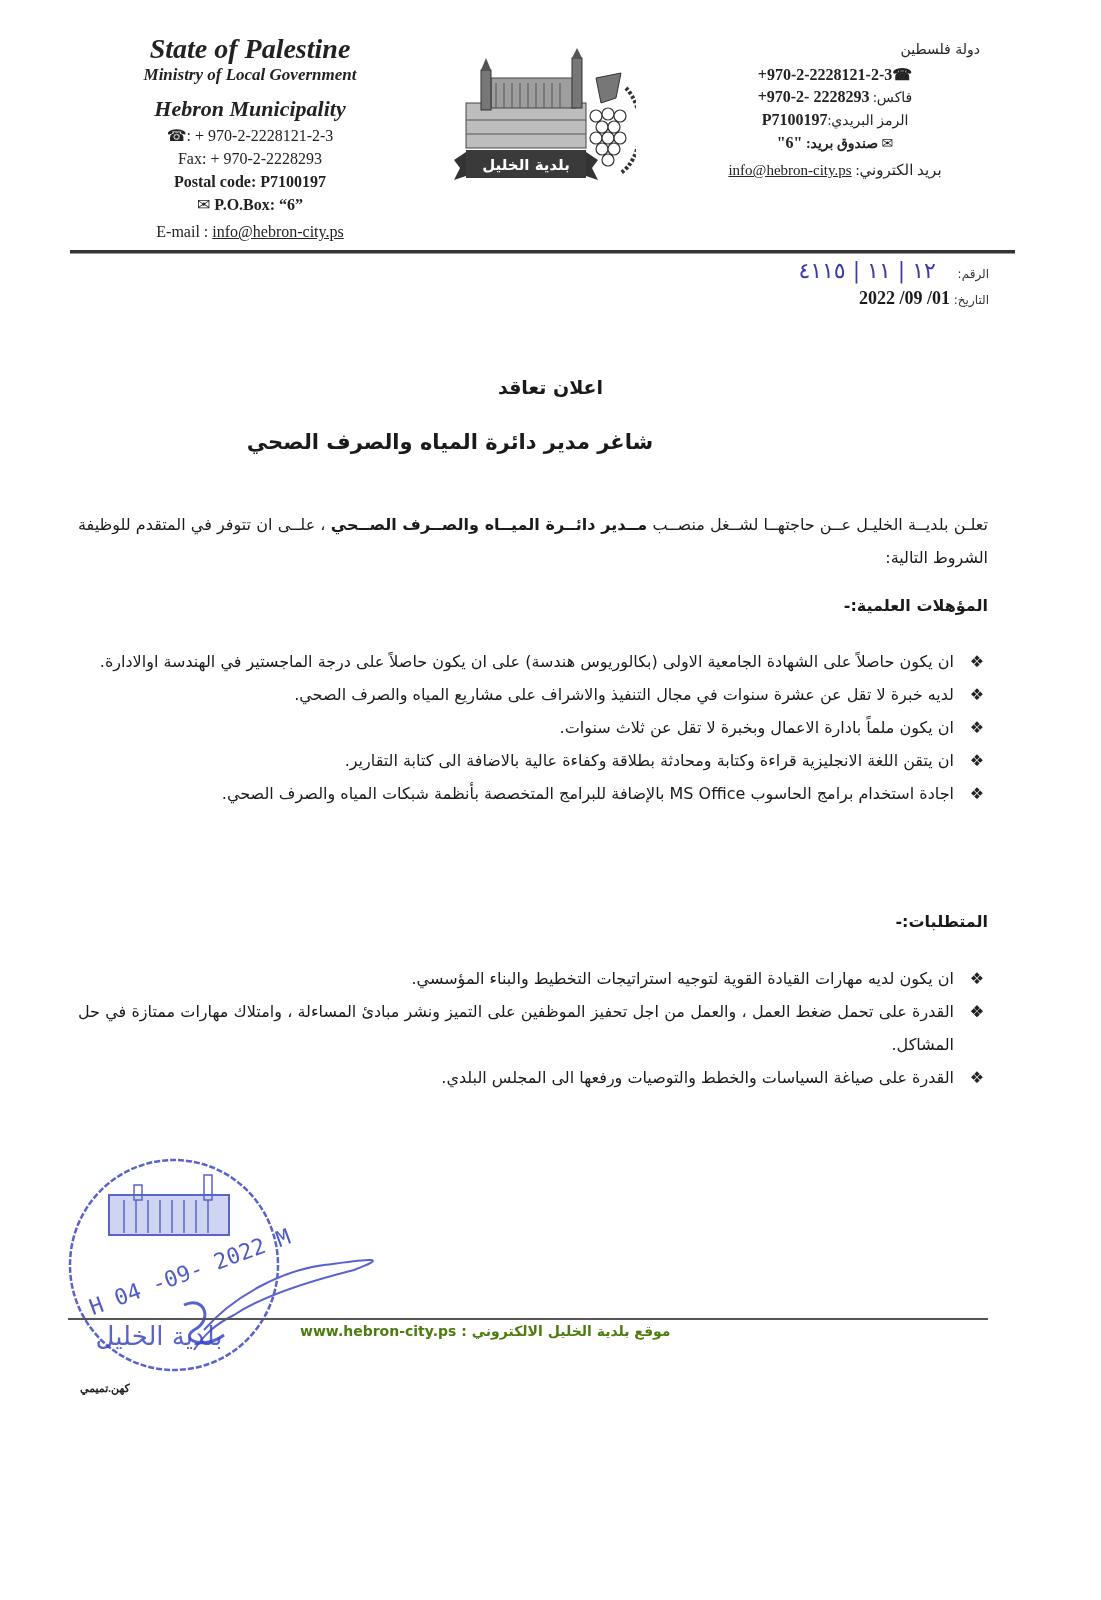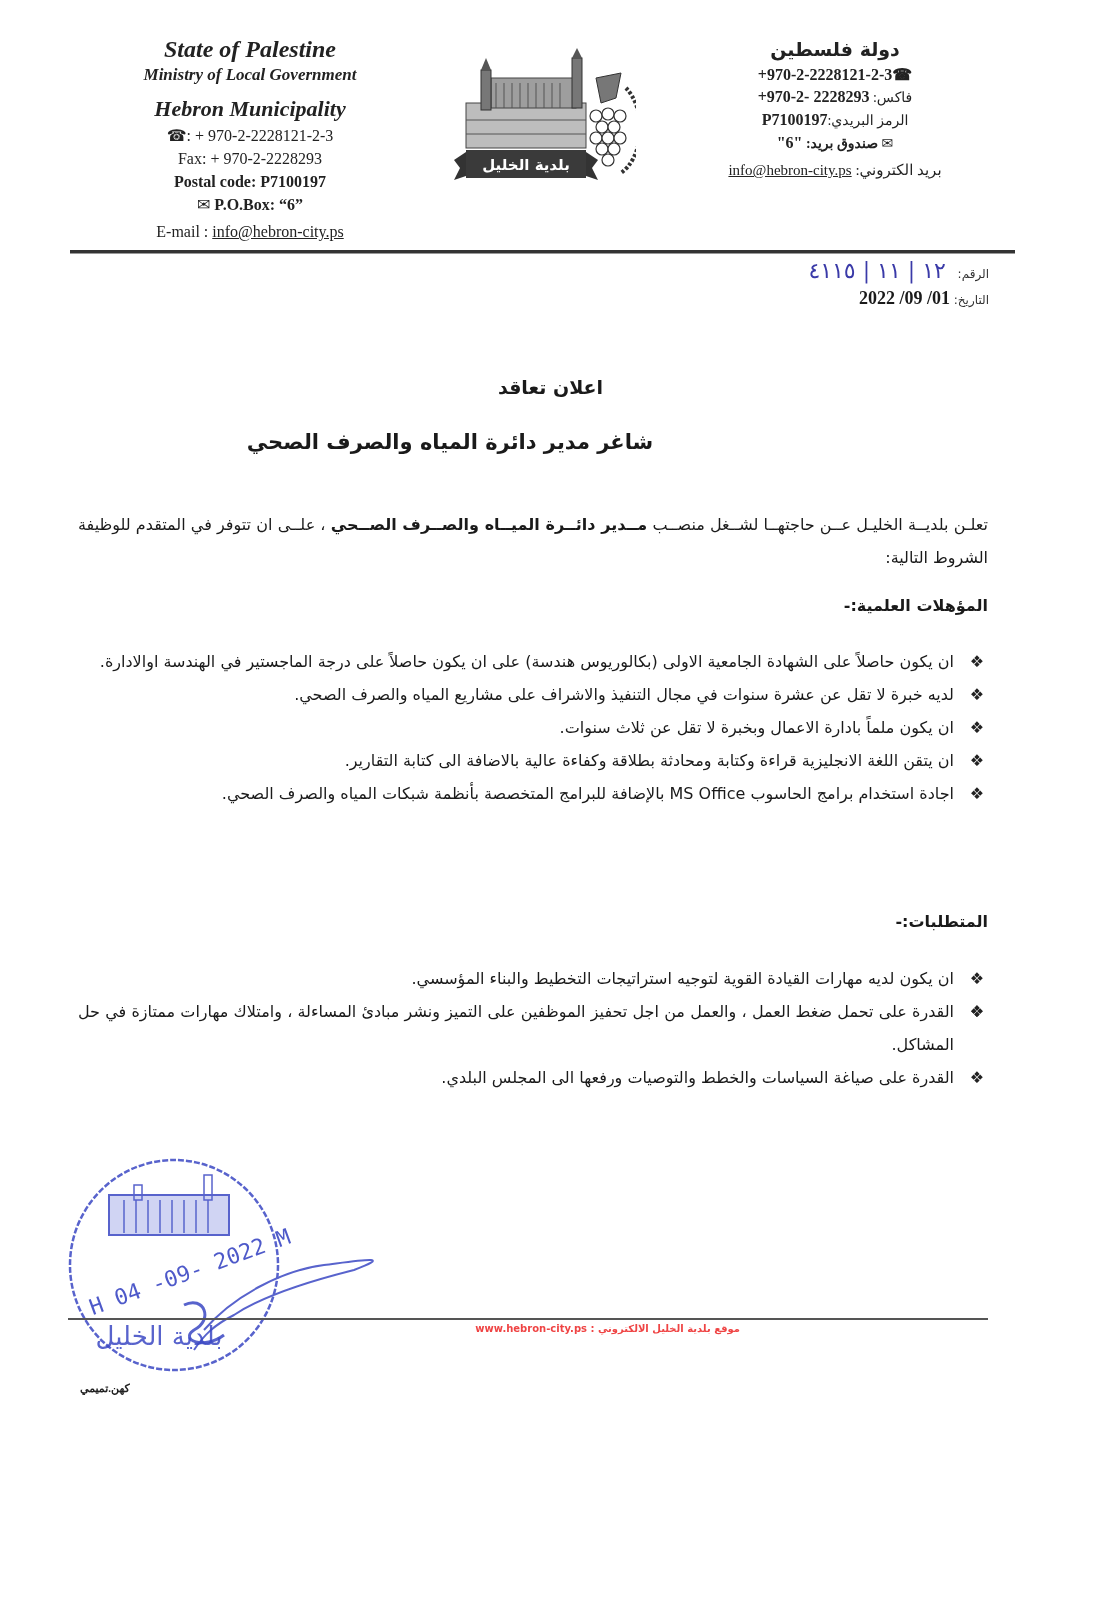--- a/index.html
+++ b/index.html
@@ -1,61 +1,61 @@
 <!DOCTYPE html>
 <html><head>
 <meta charset="utf-8">
 <style>
   html, body { margin:0; padding:0; background:#ffffff; }
   body { width:1101px; height:1600px; position:relative; overflow:hidden; color:#1a1a1a; }
   .abs { position:absolute; }
   
   .en-head { left:100px; top:34px; width:300px; text-align:center; font-family:"Liberation Serif", serif; color:#222; }
-  .en-head .state { font-size:24px; font-weight:bold; font-style:italic; line-height:30px; }
+  .en-head .state { font-size:28px; font-weight:bold; font-style:italic; line-height:30px; }
   .en-head .ministry { font-size:17px; font-weight:bold; font-style:italic; line-height:22px; }
   .en-head .muni { font-size:22px; font-weight:bold; font-style:italic; line-height:30px; margin-top:8px; }
   .en-head .line { font-size:16px; line-height:23px; }
   .en-head .b { font-weight:bold; }
   .en-head .email { margin-top:4px; }
   .u { text-decoration:underline; }
   
   .ar-head { left:690px; top:34px; width:290px; text-align:center; direction:rtl; font-family:"DejaVu Sans", sans-serif; color:#222; }
-  .ar-head .t1 { font-size:19px; font-weight:bold; line-height:30px; }
+  .ar-head .t1 { font-size:14px; font-weight:normal; line-height:30px;text-align:right; }
   .ar-head .t2 { font-size:19px; font-weight:bold; line-height:32px; }
   .ar-head .t3 { font-size:21px; font-weight:bold; line-height:34px; }
   .ar-head .line { font-size:14px; line-height:22px; font-family:"Liberation Serif", serif; }
   .ar-head .num { font-weight:bold; font-size:16px;text-align:center; }
   .ar-head .email { margin-top:4px; font-size:15px; }
   
   .logo { left:436px; top:48px; width:200px; height:145px; }
   
   .rule-top { left:70px; top:250px; width:945px; height:3px; background:#333; border-bottom:1px solid #999; }
   .rule-bottom { left:68px; top:1318px; width:920px; height:2px; background:#555; }
   
   .ref { right:112px; top:258px; direction:rtl; font-family:"DejaVu Sans", sans-serif; font-size:12px; color:#333; }
-  .ref .hand { font-family:"DejaVu Serif", serif; font-size:22px; color:#3a3aa8; margin-right:8px; letter-spacing:3px; }
+  .ref .hand { font-family:"DejaVu Serif", serif; font-size:22px; color:#3a3aa8; margin-right:18px; letter-spacing:3px; }
   .date { right:112px; top:288px; direction:rtl; font-family:"DejaVu Sans", sans-serif; font-size:12px; color:#333; }
   .date .val { font-family:"Liberation Serif", serif; font-weight:bold; font-size:18px; color:#1a1a1a; direction:ltr; unicode-bidi:embed; }
   
   .title1 { left:0; width:1101px; top:376px; text-align:center; direction:rtl; font-family:"DejaVu Sans", sans-serif; font-weight:bold; font-size:19px; }
   .title2 { left:0; width:900px; top:430px; text-align:center; direction:rtl; font-family:"DejaVu Sans", sans-serif; font-weight:bold; font-size:21px; }
   
   .body { left:78px; width:910px; direction:rtl; text-align:justify; font-family:"DejaVu Sans", sans-serif; font-size:16px; line-height:33px; color:#1a1a1a; }
   .intro { top:508px; }
   .sec-head { left:78px; width:910px; direction:rtl; font-family:"DejaVu Sans", sans-serif; font-weight:bold; font-size:16px; color:#1a1a1a; }
   .sec1 { top:596px; }
   .sec2 { top:912px; }
   ul.bul { list-style:none; margin:0; padding:0; }
   ul.bul li { position:relative; padding-right:34px; text-align:justify; }
   ul.bul li .glyph { position:absolute; right:4px; top:0; font-size:16px; color:#222; }
   .list1 { top:645px; }
   .list2 { top:962px; line-height:33px; }
   
   .stamp { left:64px; top:1155px; width:330px; height:220px; }
-  .footer-site { left:300px; top:1323px; width:440px; direction:rtl; text-align:right; font-family:"DejaVu Sans", sans-serif; font-weight:bold; font-size:10px; color:#ef4444; }
+  .footer-site { left:300px; top:1323px; width:440px; direction:rtl; text-align:left; font-family:"DejaVu Sans", sans-serif; font-weight:bold; font-size:14px; color:#4d7c0f; }
   .footer-site .url { direction:ltr; unicode-bidi:embed; }
   .initials { left:80px; top:1382px; direction:rtl; font-family:Liberation Serif, serif; font-size:11px; font-weight:bold; color:#222; }
 </style>
 </head>
 <body>
 
 <div class="abs en-head">
   <div class="state">State of Palestine</div>
   <div class="ministry">Ministry of Local Government</div>
   <div class="muni">Hebron Municipality</div>

